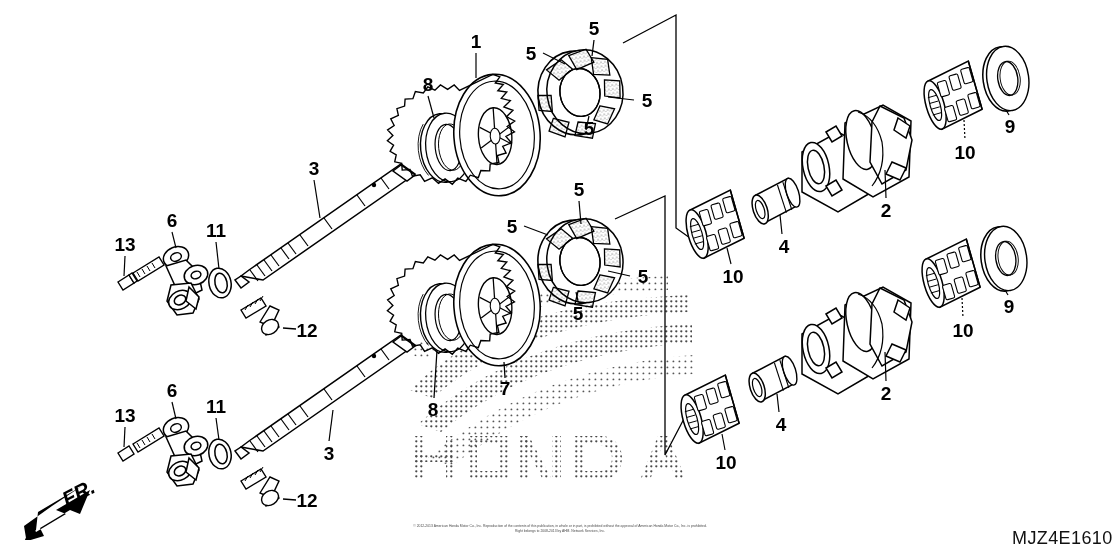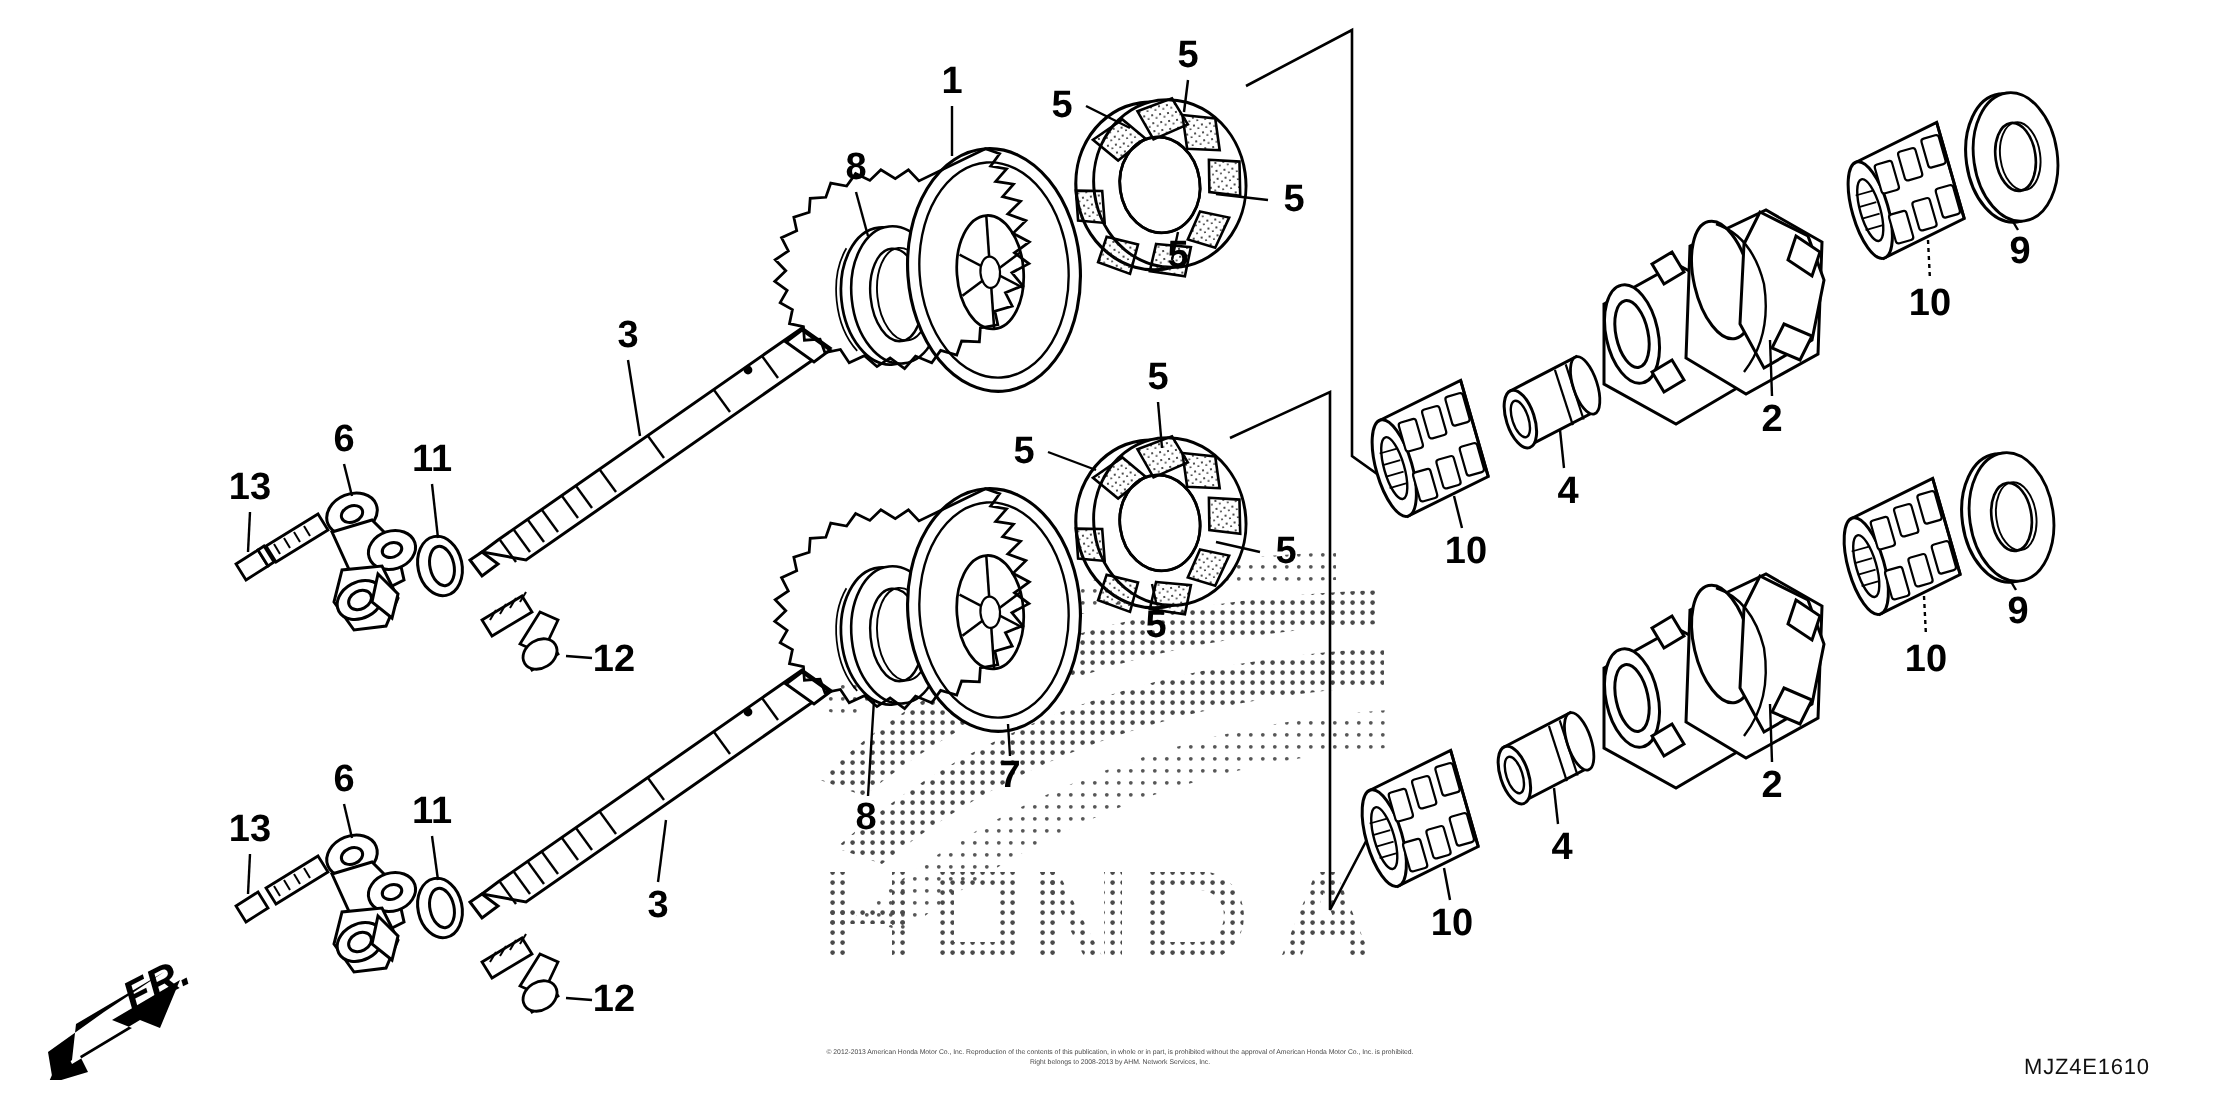--- a/index.html
+++ b/index.html
@@ -39,21 +39,21 @@
     line-height:1.55;
     color:#4a4a4a;
     white-space:normal;
     user-select:none;
   }
   #partno{
     position:absolute;
     left:1012px;
     top:528px;
     font-family:"Liberation Sans", sans-serif;
-    font-size:11px;
+    font-size:18px;
     font-weight:400;
     letter-spacing:0.4px;
     color:#111;
   }
   #fr-label{
     position:absolute;
     left:58px; top:490px;
     font-family:"Liberation Sans", sans-serif;
     font-size:21px;
     font-weight:700;

